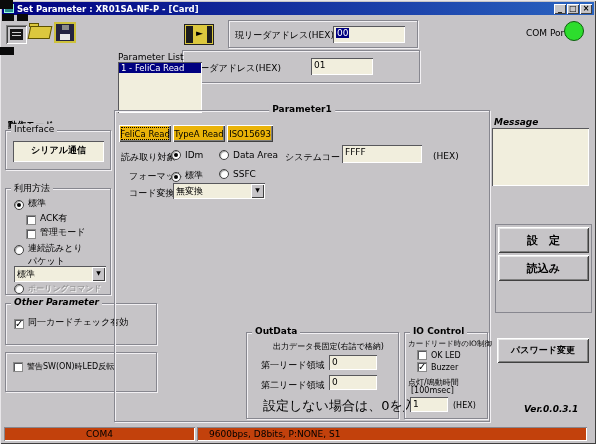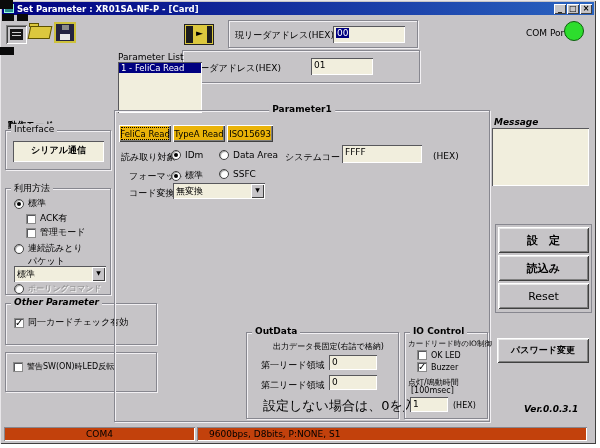--- a/index.html
+++ b/index.html
@@ -36,21 +36,21 @@
   .field { position:absolute; background:var(--field-bg,#f1eedd);
            box-shadow: inset 1px 1px 0 #58585c, inset -1px -1px 0 #fff;
            padding:2px 3px; overflow:hidden; white-space:nowrap; }
   .sel { background:var(--selection,#000080); color:#fff; padding:0 1px; }
 
   .btn { position:absolute; background:#c6c4c7; display:flex; align-items:center; justify-content:center;
          box-shadow: inset 1px 1px 0 #fff, inset -1px -1px 0 #404040, inset 2px 2px 0 #e8e8e8, inset -2px -2px 0 #808080;
          white-space:nowrap; cursor:default; }
   .btn.disabled { color:#8a8a8a; text-shadow:1px 1px 0 #fff; }
 
-  .rb-row, .cb-row { position:absolute; display:flex; align-items:center; gap:4px; white-space:nowrap; }
+  .rb-row, .cb-row { position:absolute; display:flex; align-items:flex-end; gap:4px; white-space:nowrap; }
   .rb { width:10px; height:10px; border-radius:50%; background:#fff; flex:none;
         border:1px solid #404040; box-shadow: inset 1px 1px 1px #9a9a9a; position:relative; }
   .rb.on::after { content:""; position:absolute; left:2px; top:2px; width:4px; height:4px; border-radius:50%; background:#000; }
   .cb { width:10px; height:10px; background:#fff; flex:none; position:relative;
         box-shadow: inset 1px 1px 0 #58585c, inset -1px -1px 0 #fff; border:1px solid #8a8a8a; }
   .cb.on::after { content:"✓"; position:absolute; left:0px; top:-2px; font-size:10px; font-weight:bold; }
   .dim { color:#8a8a8a; text-shadow:1px 1px 0 #fff; }
 
   .dd { position:absolute; background:var(--field-bg,#f1eedd);
         box-shadow: inset 1px 1px 0 #58585c, inset -1px -1px 0 #fff; padding:2px 3px; white-space:nowrap; }
@@ -261,21 +261,20 @@
         <div class="lbl" style="left:48px; top:68px; font-size:8px;">(HEX)</div>
       </div>
     </div>
 
     <div class="lbl bold" style="left:494px; top:117px; font-style:italic;">Message</div>
     <div class="msgbox" style="left:492px; top:128px; width:97px; height:58px;"></div>
 
     <div style="position:absolute; left:495px; top:224px; width:97px; height:89px; border:1px solid #87878f;">
       <div class="btn" style="left:2px; top:2px; width:91px; height:26px; font-size:11px; font-weight:bold;">設　定</div>
       <div class="btn" style="left:2px; top:30px; width:91px; height:26px; font-size:11px; font-weight:bold;">読込み</div>
-      <div class="btn" style="left:2px; top:58px; width:91px; height:26px; font-size:11px;">Reset</div>
     </div>
 
     <div class="btn" style="left:497px; top:338px; width:92px; height:25px; font-weight:bold;">パスワード変更</div>
 
     <div class="lbl bold" style="left:524px; top:404px; font-style:italic;">Ver.0.0.3.1</div>
 
     <div class="status" style="left:4px; top:427px; width:191px; justify-content:center;">
       <span>COM4</span>
     </div>
     <div class="status" style="left:197px; top:427px; width:390px; padding-left:12px;">

